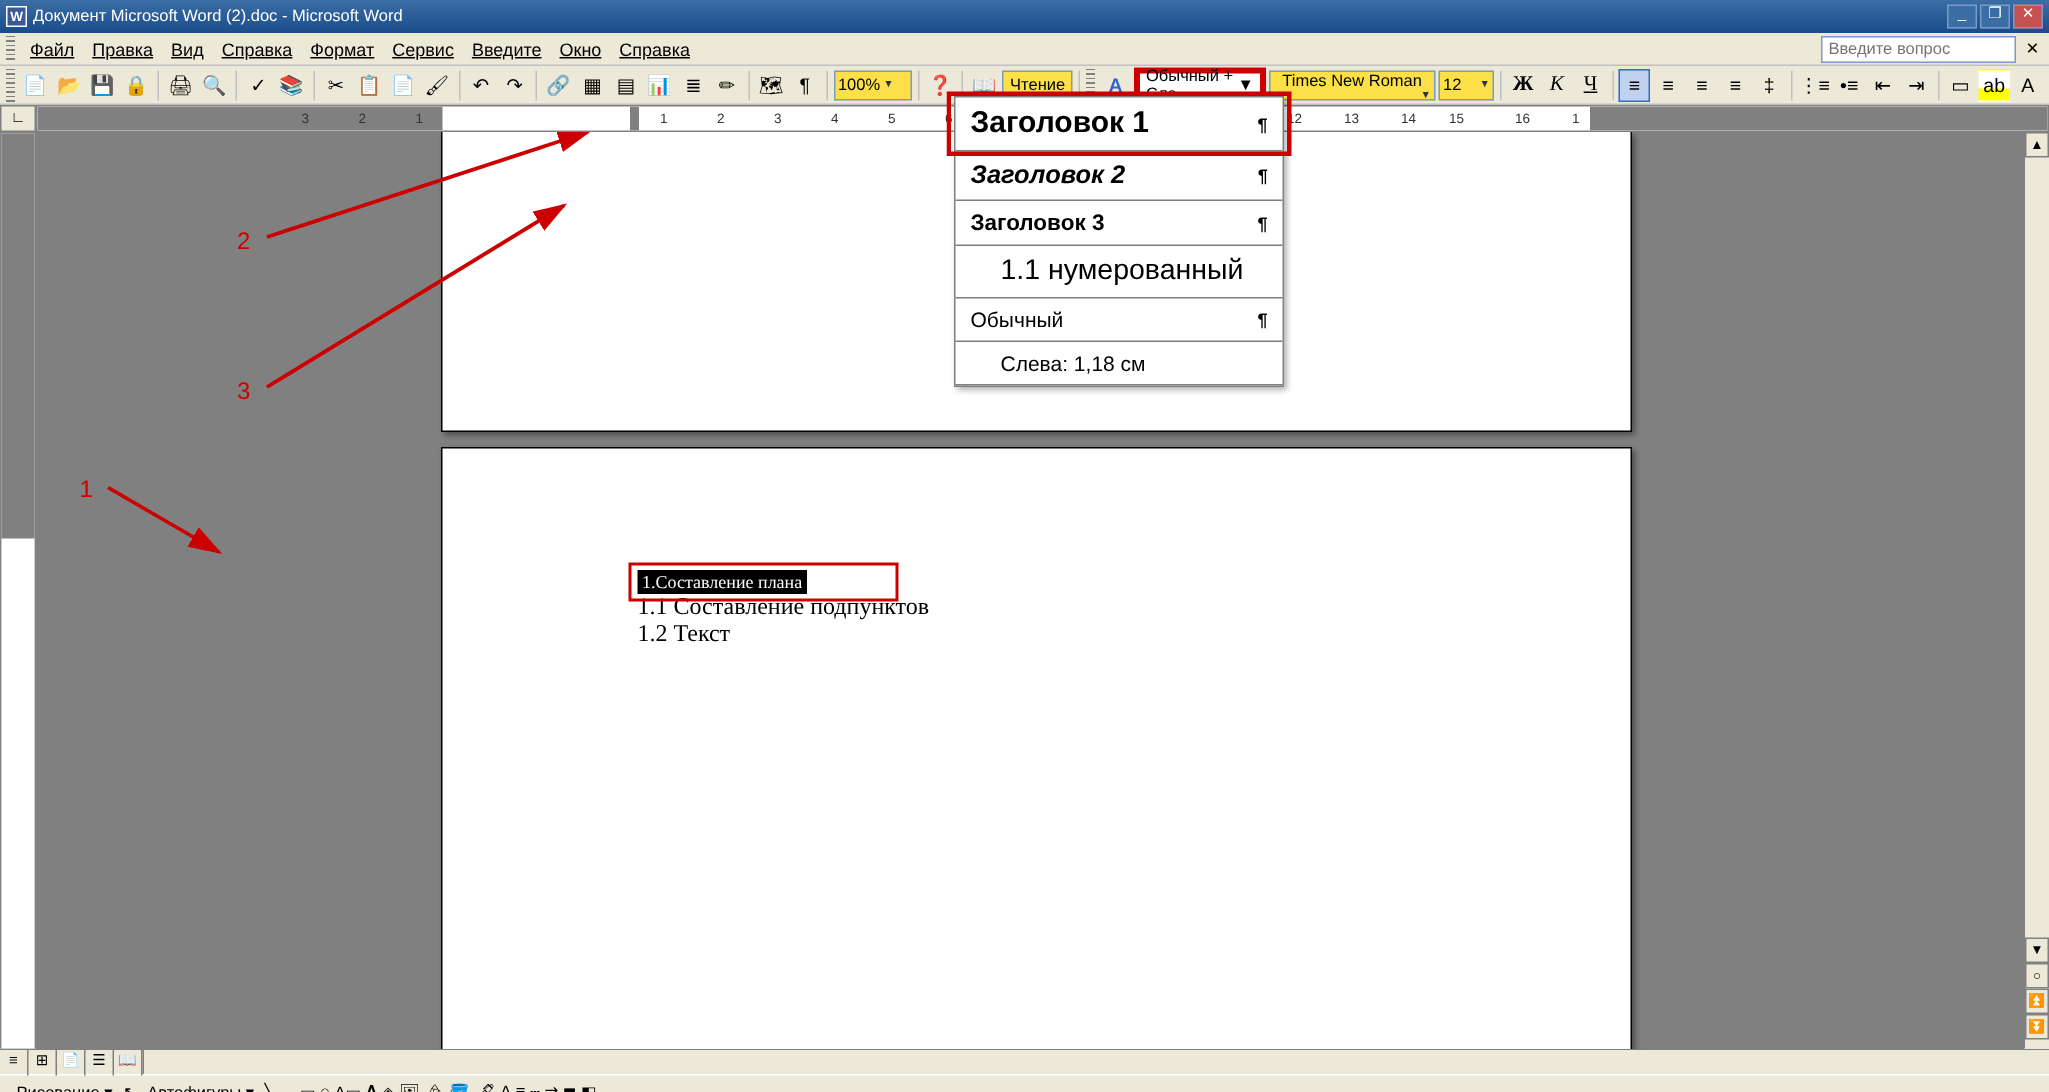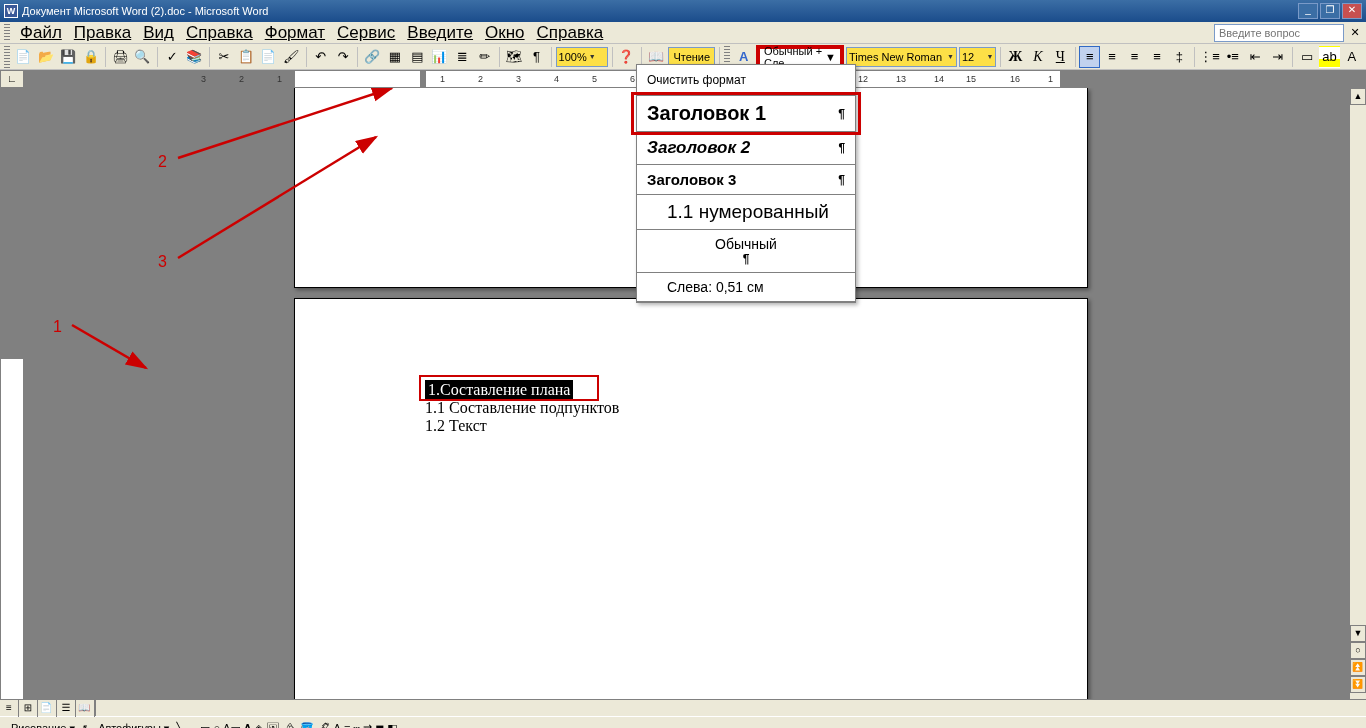--- a/index.html
+++ b/index.html
@@ -6,36 +6,36 @@
 body { background: #ece9d8; width: 1366px; height: 728px; overflow: hidden; font-size: 11px; }
 
 .titlebar { background: linear-gradient(#3b6ea5, #1a4c8b); height: 22px; display: flex; align-items: center; padding: 0 4px; color: #fff; }
 .titlebar .icon { width: 14px; height: 14px; background: #3b5998; border: 1px solid #fff; margin-right: 4px; font-size: 9px; text-align: center; line-height: 12px; font-weight: bold; }
 .titlebar .title { font-size: 11px; flex: 1; }
 .titlebar .winbtn { width: 20px; height: 16px; background: #3b6ea5; border: 1px solid #7a9ac8; margin-left: 2px; text-align: center; line-height: 12px; font-size: 10px; cursor: pointer; }
 .titlebar .winbtn.close { background: #c75050; }
 
 .menubar { height: 22px; display: flex; align-items: center; padding: 0 4px; background: #ece9d8; border-bottom: 1px solid #c0c0c0; }
 .menubar .handle { width: 6px; height: 18px; background: repeating-linear-gradient(#808080 0 1px, transparent 1px 3px); margin-right: 4px; }
-.menubar .item { padding: 2px 6px; cursor: pointer; font-size: 17px; }
+.menubar .item { padding: 2px 6px; cursor: pointer; font-size: 12px; }
 .menubar .item u { text-decoration: underline; }
 .menubar .spacer { flex: 1; }
 .menubar .search { width: 130px; height: 18px; border: 1px solid #7a9ac8; font-size: 11px; padding: 0 4px; color: #999; }
 .menubar .x { width: 14px; height: 14px; text-align: center; cursor: pointer; margin-left: 4px; }
 
 .toolbar { height: 26px; display: flex; align-items: center; padding: 0 4px; background: #ece9d8; border-bottom: 1px solid #c0c0c0; gap: 2px; }
 .toolbar .handle { width: 6px; height: 22px; background: repeating-linear-gradient(#808080 0 1px, transparent 1px 3px); margin-right: 2px; }
 .toolbar .btn { width: 22px; height: 22px; display: flex; align-items: center; justify-content: center; cursor: pointer; font-size: 13px; border: 1px solid transparent; }
 .toolbar .sep { width: 1px; height: 20px; background: #c0c0c0; margin: 0 2px; }
 .toolbar .dd { display: flex; align-items: center; border: 1px solid #7a9ac8; background: #fde047; height: 20px; padding: 0 2px; cursor: pointer; }
 .toolbar .dd .arrow { font-size: 7px; margin-left: 2px; color: #333; }
 .toolbar .zoom { width: 56px; }
 .toolbar .reading { padding: 0 4px; }
 .toolbar .style-combo { width: 94px; border: 1px solid #7a9ac8; background: #fff; height: 20px; display: flex; align-items: center; padding: 0 4px; position: relative; }
-.toolbar .font-combo { width: 120px; }
+.toolbar .font-combo { width: 120px; flex-direction: column; }
 .toolbar .size-combo { width: 40px; }
 .toolbar .fmt { font-family: 'Times New Roman', serif; font-size: 14px; text-align: center; }
 .toolbar .bold { font-weight: bold; }
 .toolbar .italic { font-style: italic; }
 .toolbar .underline { text-decoration: underline; }
 .toolbar .active { border: 1px solid #316ac5 !important; background: #c1d2ee; }
 
 .ruler-row { height: 18px; display: flex; background: #ece9d8; align-items: center; }
 .ruler-corner { width: 24px; height: 18px; border: 1px solid #808080; background: #ece9d8; text-align: center; font-size: 10px; line-height: 16px; }
 .h-ruler { flex: 1; height: 18px; background: #fff; border: 1px solid #808080; position: relative; font-size: 8px; overflow: hidden; }
@@ -46,31 +46,31 @@
 .v-ruler { width: 24px; background: #fff; border: 1px solid #808080; position: relative; font-size: 8px; }
 .v-ruler .dark { position: absolute; left: 0; width: 100%; background: #808080; }
 .doc-area { flex: 1; background: #808080; overflow: auto; position: relative; }
 .page { position: absolute; background: #fff; border: 1px solid #000; box-shadow: 2px 2px 4px rgba(0,0,0,.4); }
 .page1 { left: 270px; top: 0; width: 794px; height: 200px; border-top: none; }
 .page2 { left: 270px; top: 210px; width: 794px; height: 460px; }
 
 .annotation { position: absolute; color: #c00; font-family: Arial; font-size: 16px; font-weight: normal; }
 .arrow-svg { position: absolute; pointer-events: none; }
 
-.selected-text { background: #000; color: #fff; padding: 1px 3px; font-family: 'Times New Roman', serif; font-size: 16px; }
+.selected-text { background: #000; color: #fff; padding: 1px 3px; font-family: 'Times New Roman', serif; font-size: 12px; }
 .body-text { font-family: 'Times New Roman', serif; font-size: 16px; color: #000; }
 
 .style-dropdown { position: absolute; left: 636px; top: 64px; width: 220px; background: #fff; border: 1px solid #808080; box-shadow: 2px 2px 4px rgba(0,0,0,.3); z-index: 50; }
 .style-dropdown .row { border-bottom: 1px solid #808080; padding: 6px 10px; cursor: pointer; display: flex; justify-content: space-between; align-items: center; font-family: 'Times New Roman', serif; }
 .style-dropdown .row.clear { font-family: Tahoma; font-size: 12px; padding: 8px 10px; }
 .style-dropdown .row.h1 { font-size: 20px; font-weight: bold; }
 .style-dropdown .row.h2 { font-size: 17px; font-weight: bold; font-style: italic; }
 .style-dropdown .row.h3 { font-size: 15px; font-weight: bold; }
 .style-dropdown .row.num { font-size: 19px; padding-left: 30px; }
-.style-dropdown .row.normal { font-size: 14px; flex-direction: column; }
+.style-dropdown .row.normal { font-size: 14px; }
 .style-dropdown .row.indent { font-size: 14px; padding-left: 30px; }
 .style-dropdown .row.more { font-family: Tahoma; font-size: 11px; border-bottom: none; padding: 10px; }
 .style-dropdown .pilcrow { font-size: 12px; font-weight: bold; }
 
 .right-scroll { position: absolute; right: 0; top: 0; width: 17px; height: 100%; background: #ece9d8; border-left: 1px solid #808080; }
 .right-scroll .sbtn { height: 17px; border: 1px solid #808080; background: #ece9d8; text-align: center; font-size: 9px; line-height: 15px; cursor: pointer; }
 
 .bottom-scroll { height: 17px; display: flex; background: #ece9d8; border-top: 1px solid #808080; }
 .bottom-scroll .view-btn { width: 19px; height: 17px; border-right: 1px solid #808080; text-align: center; font-size: 10px; line-height: 15px; cursor: pointer; }
 
@@ -251,23 +251,20 @@
     <div class="sbtn">▲</div>
     <div style="height:520px"></div>
     <div class="sbtn">▼</div>
     <div class="sbtn">○</div>
     <div class="sbtn">⏫</div>
     <div class="sbtn">⏬</div>
   </div>
 </div>
 
 <div class="style-dropdown">
-  <div class="row clear">
-      <span>Очистить формат</span>
-    </div>
   <div class="row h1" style="position:relative">
     <span>Заголовок 1</span>
       <span class="pilcrow">¶</span>
     <div style="position:absolute;left:-6px;top:-4px;right:-6px;bottom:-4px;border:3px solid #c00;pointer-events:none"></div>
   </div>
   <div class="row h2">
       <span>Заголовок 2</span>
       <span class="pilcrow">¶</span>
     </div>
   <div class="row h3">
@@ -275,21 +272,21 @@
       <span class="pilcrow">¶</span>
     </div>
   <div class="row num">
       <span>1.1  нумерованный</span>
     </div>
   <div class="row normal">
       <span>Обычный</span>
       <span class="pilcrow">¶</span>
     </div>
   <div class="row indent">
-      <span>Слева:  0,51 см</span>
+      <span>Слева:  1,18 см</span>
     </div>
 </div>
 
 <div class="bottom-scroll">
   <div class="view-btn">≡</div>
   <div class="view-btn">⊞</div>
   <div class="view-btn">📄</div>
   <div class="view-btn">☰</div>
   <div class="view-btn">📖</div>
   <div style="flex:1;border-left:1px solid #808080"></div>

